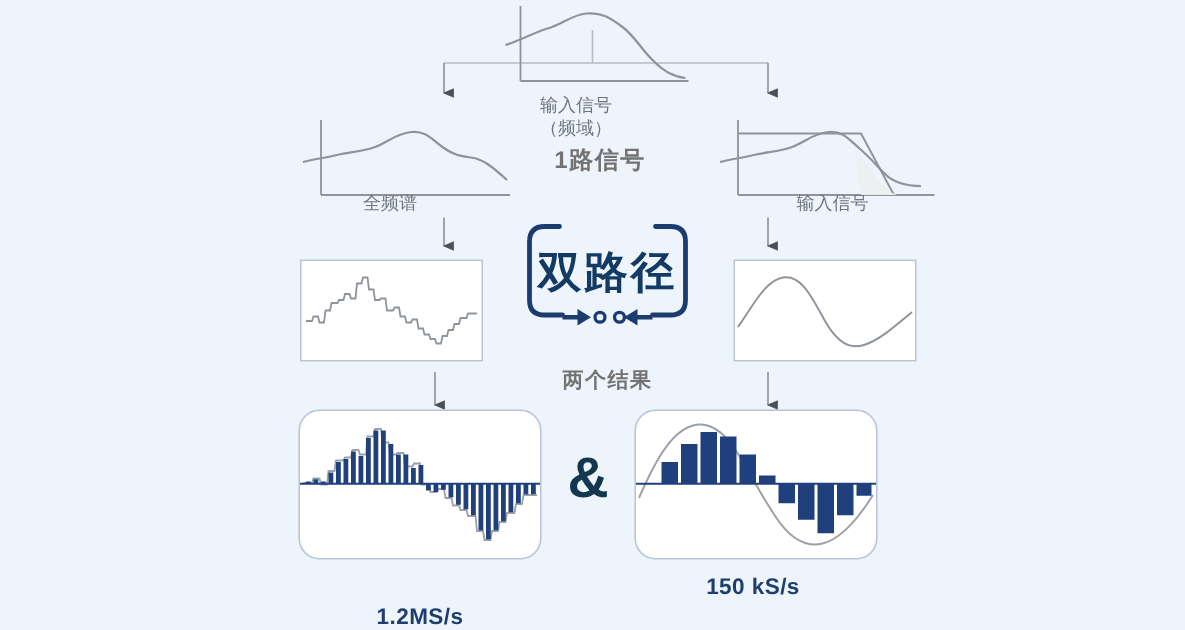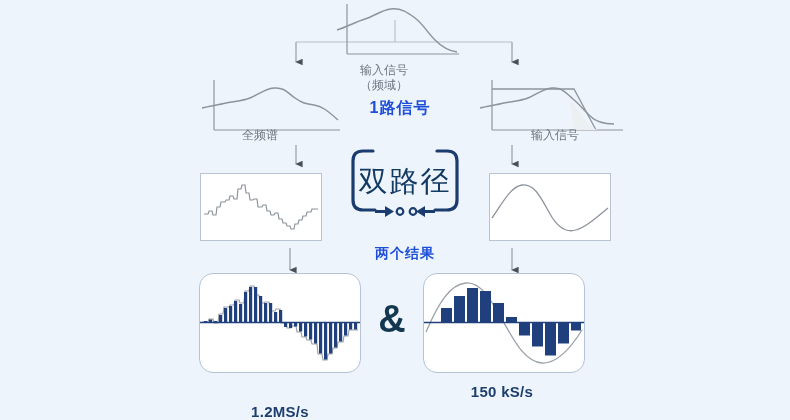--- a/index.html
+++ b/index.html
@@ -15,36 +15,36 @@
   .svgLayer{left:0;top:0;width:790px;height:420px;pointer-events:none;}
 
   .caption{
     color:#6d7680;
     font-size:12px;
     text-align:center;
     line-height:15px;
     white-space:nowrap;
   }
   .caption.mid{
-    color:#1d4ed8;
+    color:#737373;
     font-size:13px;
     font-weight:bold;
     letter-spacing:1px;
   }
   .caption.rate{
     color:#1d3f6e;
     font-size:15px;
     font-weight:bold;
     letter-spacing:0.3px;
   }
 
   .badgeTitle{
     color:#123a63;
     font-size:29px;
-    font-weight:normal;
+    font-weight:bold;
     letter-spacing:2px;
     white-space:nowrap;
   }
 
   .amp{
     color:#12374f;
     font-size:38px;
     font-weight:bold;
     line-height:38px;
   }

